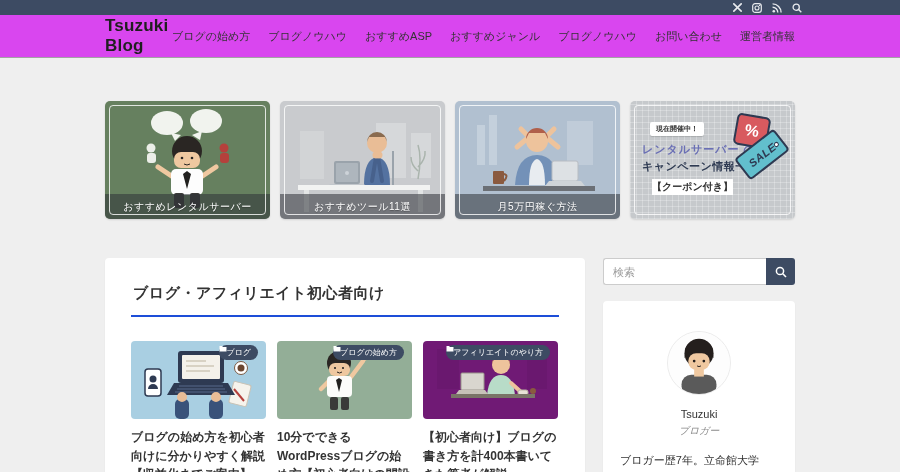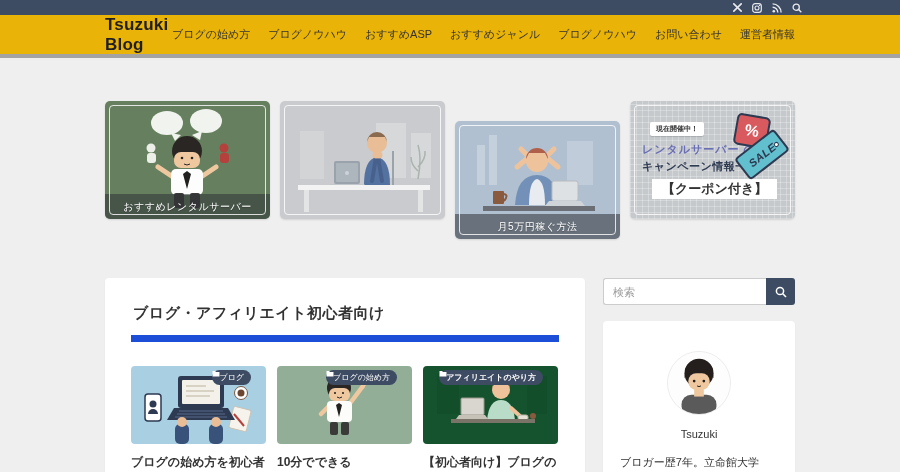--- a/index.html
+++ b/index.html
@@ -5,66 +5,66 @@
   * { margin:0; padding:0; box-sizing:border-box; }
   html,body { width:900px; height:472px; overflow:hidden; }
   body { background:#efefef; font-family:"Liberation Sans","DejaVu Sans",sans-serif; color:#333; }
 
   
   .topbar { height:15px; background:#3d4b63; display:flex; align-items:center; justify-content:flex-end; padding-right:98px; gap:10px; }
   .topbar .tb-icon { display:flex; align-items:center; justify-content:center; height:10px; cursor:pointer; }
   .topbar svg { display:block; }
 
   
-  .header { height:43px; background:#eab308; border-bottom:4px solid #a3a3a3; }
+  .header { height:43px; background:#d946ef; border-bottom:1px solid #a3a3a3; }
   .header-inner { width:690px; height:100%; margin:0 auto; display:flex; align-items:center; justify-content:space-between; }
   .logo { font-size:17px; font-weight:bold; color:#1f1f1f; letter-spacing:.2px; cursor:pointer; }
   .nav { display:flex; gap:18px; }
   .nav-item { font-size:11px; color:#333; cursor:pointer; white-space:nowrap; }
 
   
   .featured-row { width:690px; margin:43px auto 0; display:flex; gap:10px; }
   .fcard { width:165px; height:118px; border-radius:5px; position:relative; overflow:hidden; cursor:pointer; box-shadow:0 1px 2px rgba(0,0,0,.12); }
   .fcard .inner-border { position:absolute; inset:4px; border:1px solid rgba(255,255,255,.8); border-radius:4px; z-index:5; pointer-events:none; }
   .fcard svg.illus { position:absolute; inset:0; }
   .fcaption { position:absolute; left:0; right:0; bottom:0; height:25px; background:rgba(45,50,55,.55); z-index:4;
               display:flex; align-items:center; justify-content:center; }
   .fcaption span { color:#fff; font-size:10px; letter-spacing:.5px; text-shadow:0 1px 1px rgba(0,0,0,.3); }
   .fcard1 { background:#66805f; }
   .fcard2 { background:#c9cbce; }
-  .fcard3 { background:#b1c0d0;margin-top:20px; }
+  .fcard3 { background:#b1c0d0; }
   .fcard4 { background:#c6c9cc;
             background-image:repeating-linear-gradient(0deg, rgba(255,255,255,.25) 0 1px, transparent 1px 6px),
                              repeating-linear-gradient(90deg, rgba(255,255,255,.25) 0 1px, transparent 1px 6px); }
 
   
   .banner { position:absolute; inset:0; z-index:3; padding:16px 10px 30px 12px; }
   .banner-badge { display:inline-block; background:#fff; color:#333; font-size:7px; font-weight:bold; padding:2px 6px; border-radius:2px; margin-left:8px; box-shadow:0 1px 1px rgba(0,0,0,.15); }
   .banner-line1 { margin-top:6px; font-size:11px; font-weight:bold; color:#6a6fb5; letter-spacing:1px; }
   .banner-line2 { margin-top:2px; font-size:11px; font-weight:bold; color:#2e3a52; letter-spacing:.5px; }
-  .banner-line3 { display:inline-block; margin-top:5px; margin-left:10px; background:#fff; color:#333; font-size:13px; font-weight:bold; padding:1px 10px; }
+  .banner-line3 { display:inline-block; margin-top:5px; margin-left:10px; background:#fff; color:#333; font-size:10px; font-weight:bold; padding:1px 0; }
   .tag-percent { position:absolute; top:14px; right:26px; width:34px; height:32px; background:#d85a5f; border:2px solid #2e3a52; border-radius:5px;
                  transform:rotate(10deg); display:flex; align-items:center; justify-content:center; color:#fff; font-size:16px; font-weight:bold; }
   .tag-sale { position:absolute; top:40px; right:8px; width:50px; height:27px; background:#62bfcd; border:2px solid #2e3a52; border-radius:4px;
               transform:rotate(-38deg); display:flex; align-items:center; justify-content:center; color:#2e3a52; font-size:11px; font-weight:bold; font-style:italic; letter-spacing:.5px; }
   .tag-sale .hole { position:absolute; right:3px; top:10px; width:5px; height:5px; background:#fff; border:1px solid #2e3a52; border-radius:50%; }
 
   
   .content-row { width:690px; margin:39px auto 0; display:flex; gap:18px; align-items:flex-start; }
   .main-card { width:480px; background:#fff; border-radius:4px; padding:24px 26px 30px; min-height:260px; box-shadow:0 1px 2px rgba(0,0,0,.06); }
-  .section-title { font-size:15px; font-weight:bold; color:#333; letter-spacing:.5px; padding:2px 2px 12px; border-bottom:7px solid #1d4ed8; }
+  .section-title { font-size:15px; font-weight:bold; color:#333; letter-spacing:.5px; padding:2px 2px 12px; border-bottom:2px solid #1d4ed8; }
 
   .articles { display:flex; gap:11px; margin-top:24px; }
   .article { width:135px; cursor:pointer; }
   .thumb { width:135px; height:78px; border-radius:4px; position:relative; overflow:hidden; }
   .thumb svg { position:absolute; inset:0; }
   .thumb1 { background:#a9cfe2; }
   .thumb2 { background:#93ae97; }
-  .thumb3 { background:#14532d;font-weight:bold; }
-  .cat-badge { position:absolute; top:4px; right:15px; z-index:3; background:#3d4b63; color:#fff; font-size:8px;
+  .thumb3 { background:#701a75; }
+  .cat-badge { position:absolute; top:4px; right:8px; z-index:3; background:#3d4b63; color:#fff; font-size:8px;
                padding:2px 7px; border-radius:9px; display:flex; align-items:center; gap:3px; white-space:nowrap; }
   .a-title { margin-top:9px; font-size:12px; font-weight:bold; color:#333; line-height:1.55; }
 
   
   .sidebar { width:192px; }
   .searchbox { display:flex; height:27px; }
   .search-input { flex:1; min-width:0; border:1px solid #ccc; border-right:none; border-radius:3px 0 0 3px; background:#fff;
                   padding:4px 9px; font-size:11px; color:#333; outline:none; font-family:inherit; }
   .search-input::placeholder { color:#999; }
   .search-btn { width:29px; background:#3d4b63; border:none; border-radius:0 3px 3px 0; display:flex; align-items:center; justify-content:center; cursor:pointer; }
@@ -166,20 +166,23 @@
       <rect x="54" y="60" width="26" height="23" rx="2" fill="#9aa3ab"></rect>
       <rect x="56" y="62" width="22" height="19" rx="1" fill="#aeb6bd"></rect>
       <circle cx="67" cy="72" r="2" fill="#cdd3d8"></circle>
       <polygon points="50,83 84,83 88,88 46,88" fill="#c2c7cc"></polygon>
       <rect x="18" y="84" width="132" height="5" fill="#f2f3f2"></rect>
       <rect x="24" y="89" width="5" height="22" fill="#e3e5e5"></rect>
       <rect x="138" y="89" width="5" height="22" fill="#e3e5e5"></rect>
       <path d="M113 50 v34" stroke="#9aa3ab" stroke-width="2"></path>
     </svg>
     <div class="inner-border"></div>
+    <div class="fcaption">
+        <span>おすすめツール11選</span>
+      </div>
   </div>
 
   <div class="fcard fcard3">
     <svg class="illus" width="165" height="118" viewBox="0 0 165 118">
       <rect x="22" y="24" width="8" height="40" fill="rgba(255,255,255,0.25)"></rect>
       <rect x="34" y="14" width="8" height="50" fill="rgba(255,255,255,0.25)"></rect>
       <rect x="112" y="20" width="26" height="44" fill="rgba(255,255,255,0.2)"></rect>
       <path d="M62 46 L74 36 M72 34 L66 28" stroke="#eec39c" stroke-width="5" stroke-linecap="round"></path>
       <path d="M103 46 L91 36 M93 34 L99 28" stroke="#eec39c" stroke-width="5" stroke-linecap="round"></path>
       <circle cx="82" cy="40" r="11" fill="#eec39c"></circle>
@@ -327,17 +330,18 @@
           <rect x="27" y="36" width="10" height="10" fill="#efc8a0"></rect>
           <circle cx="32" cy="22" r="15" fill="#241f1d"></circle>
           <rect x="21" y="22" width="22" height="17" rx="8" fill="#efc8a0"></rect>
           <path d="M18 17 a15 15 0 0 1 28 0 l1 10 -4 -6 -22 0 -4 6 z" fill="#241f1d"></path>
           <circle cx="27" cy="30" r="1.4" fill="#241f1d"></circle>
             <circle cx="37" cy="30" r="1.4" fill="#241f1d"></circle>
           <path d="M30 35 q2 1.5 4 0" stroke="#241f1d" stroke-width="1" fill="none"></path>
         </svg>
       </div>
       <div class="p-name">Tsuzuki</div>
+      <div class="p-role">ブロガー</div>
       <div class="p-bio"><span>ブロガー歴7年。立命館大学卒。2019年に</span></div>
     </div>
   </div>
 
 </div>
 
 </body></html>

